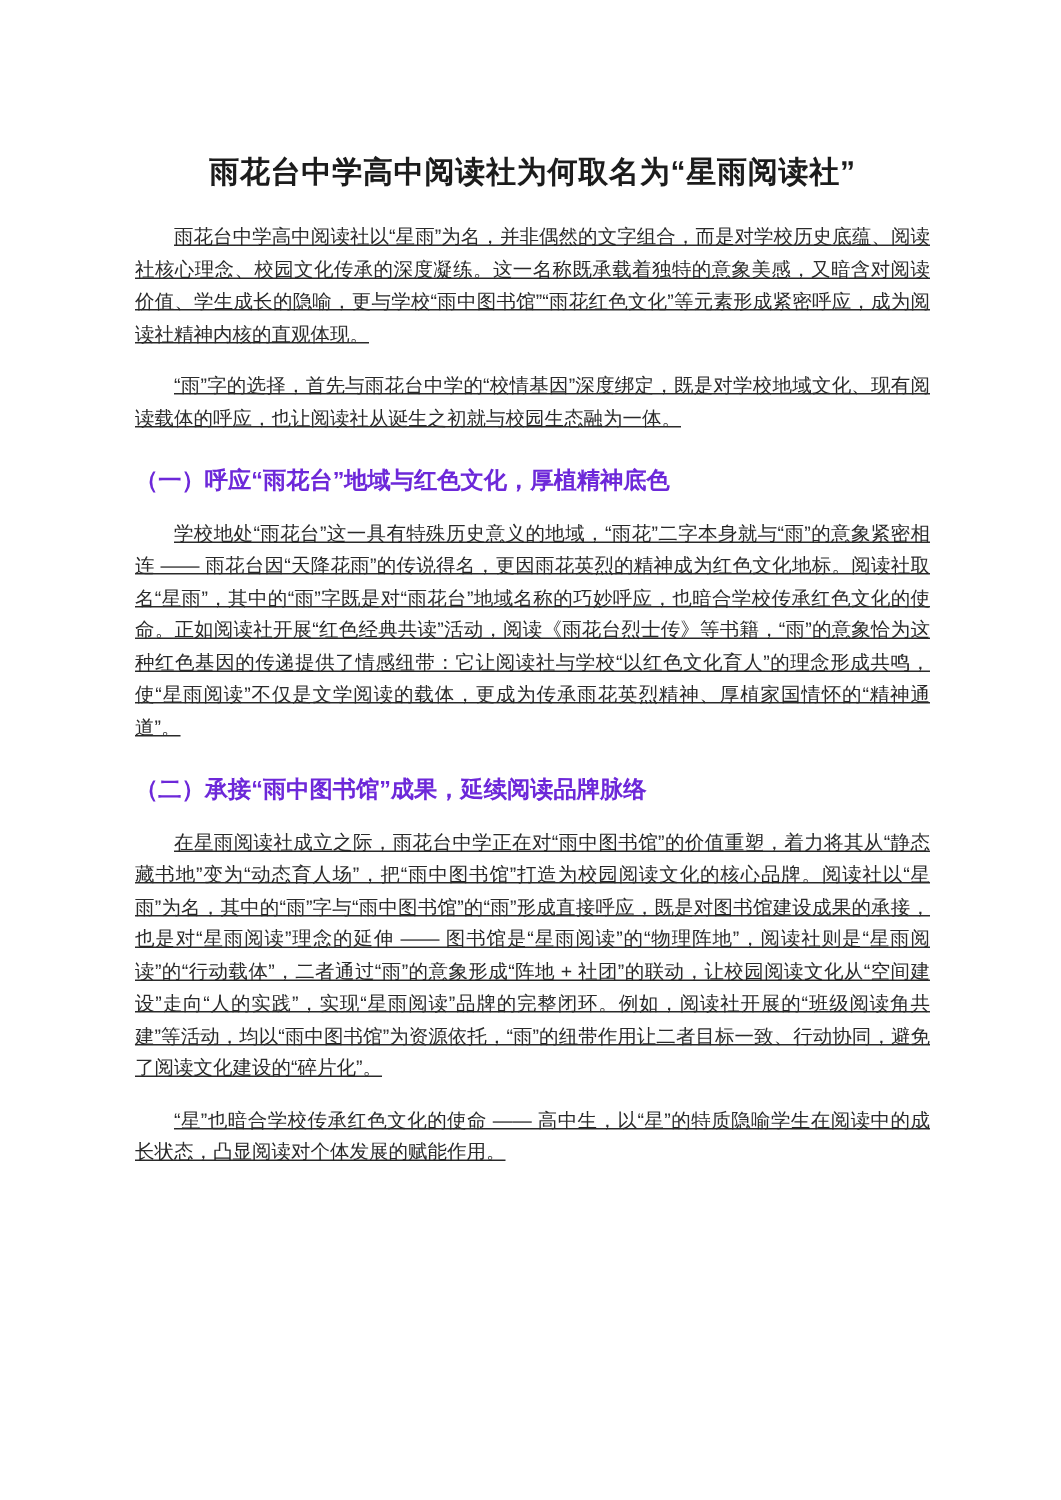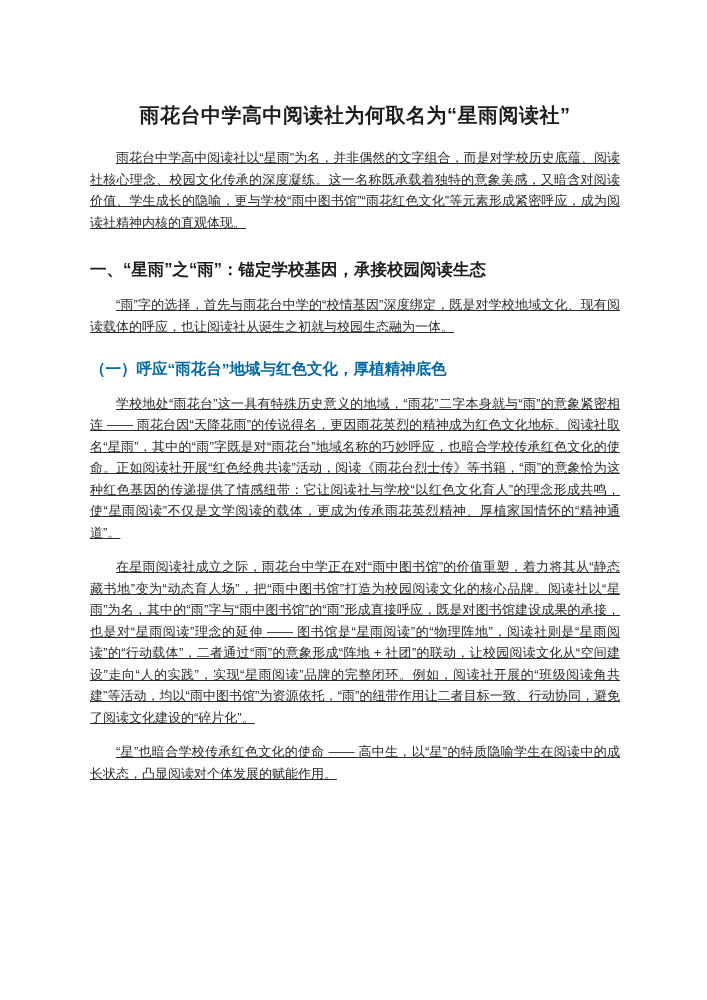--- a/index.html
+++ b/index.html
@@ -43,43 +43,43 @@
     font-size: 16.5px;
     font-weight: 700;
     line-height: 1.4;
     color: #1c1c1c;
   }
   h3.h-sub {
     margin: 21px 0 0 0;
     font-size: 15.5px;
     font-weight: 700;
     line-height: 1.4;
-    color: #0369a1;
+    color: #6d28d9;
   }
   h2.h-section-2 {
     margin-top: 58px;
     margin-bottom: 9px;
   }
 </style>
 </head>
 <body>
 
 <div class="page">
 
   <h1 class="doc-title">雨花台中学高中阅读社为何取名为“星雨阅读社”</h1>
 
   <p class="body indent">雨花台中学高中阅读社以“星雨”为名，并非偶然的文字组合，而是对学校历史底蕴、阅读社核心理念、校园文化传承的深度凝练。这一名称既承载着独特的意象美感，又暗含对阅读价值、学生成长的隐喻，更与学校“雨中图书馆”“雨花红色文化”等元素形成紧密呼应，成为阅读社精神内核的直观体现。</p>
 
-  <h2 class="h-section">一、“星雨”之“雨”：锚定学校基因，承接校园阅读生态</h2>
 
   <p class="body indent">“雨”字的选择，首先与雨花台中学的“校情基因”深度绑定，既是对学校地域文化、现有阅读载体的呼应，也让阅读社从诞生之初就与校园生态融为一体。</p>
 
   <h3 class="h-sub">（一）呼应“雨花台”地域与红色文化，厚植精神底色</h3>
 
   <p class="body indent">学校地处“雨花台”这一具有特殊历史意义的地域，“雨花”二字本身就与“雨”的意象紧密相连 —— 雨花台因“天降花雨”的传说得名，更因雨花英烈的精神成为红色文化地标。阅读社取名“星雨”，其中的“雨”字既是对“雨花台”地域名称的巧妙呼应，也暗合学校传承红色文化的使命。正如阅读社开展“红色经典共读”活动，阅读《雨花台烈士传》等书籍，“雨”的意象恰为这种红色基因的传递提供了情感纽带：它让阅读社与学校“以红色文化育人”的理念形成共鸣，使“星雨阅读”不仅是文学阅读的载体，更成为传承雨花英烈精神、厚植家国情怀的“精神通道”。</p>
 
+  <h3 class="h-sub">（二）承接“雨中图书馆”成果，延续阅读品牌脉络</h3>
 
   <p class="body indent">在星雨阅读社成立之际，雨花台中学正在对“雨中图书馆”的价值重塑，着力将其从“静态藏书地”变为“动态育人场”，把“雨中图书馆”打造为校园阅读文化的核心品牌。阅读社以“星雨”为名，其中的“雨”字与“雨中图书馆”的“雨”形成直接呼应，既是对图书馆建设成果的承接，也是对“星雨阅读”理念的延伸 —— 图书馆是“星雨阅读”的“物理阵地”，阅读社则是“星雨阅读”的“行动载体”，二者通过“雨”的意象形成“阵地 + 社团”的联动，让校园阅读文化从“空间建设”走向“人的实践”，实现“星雨阅读”品牌的完整闭环。例如，阅读社开展的“班级阅读角共建”等活动，均以“雨中图书馆”为资源依托，“雨”的纽带作用让二者目标一致、行动协同，避免了阅读文化建设的“碎片化”。</p>
 
 
   <p class="body indent">“星”也暗合学校传承红色文化的使命 —— 高中生，以“星”的特质隐喻学生在阅读中的成长状态，凸显阅读对个体发展的赋能作用。</p>
 
 </div>
 
 </body></html>

